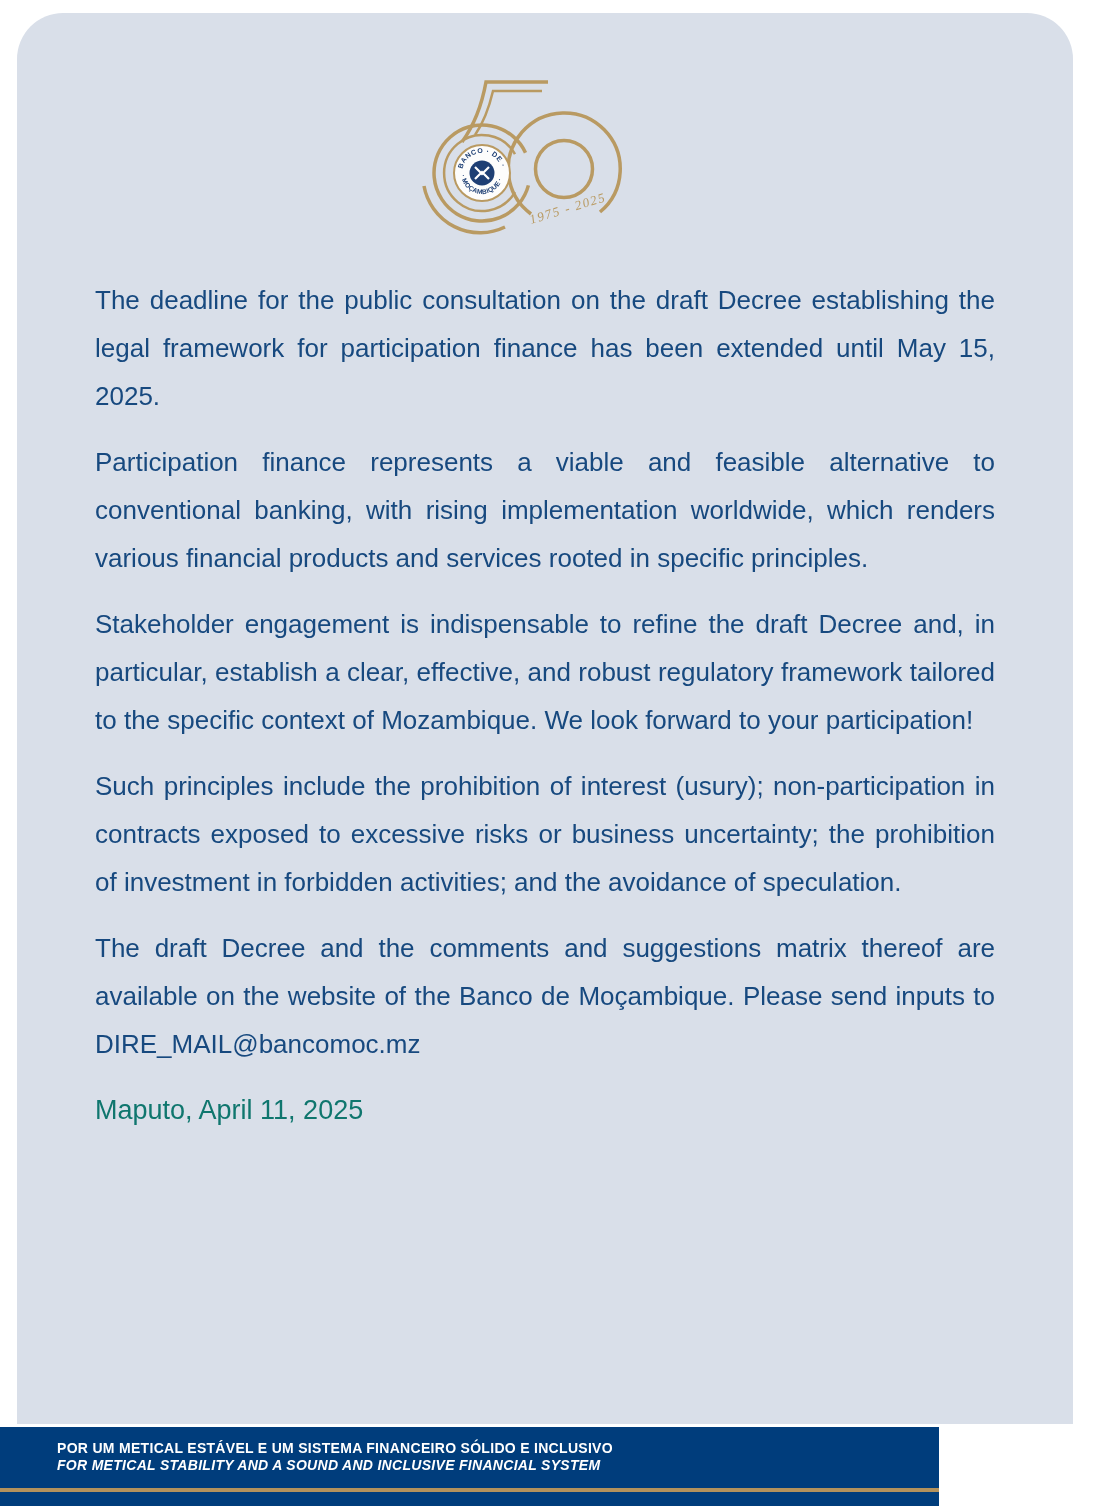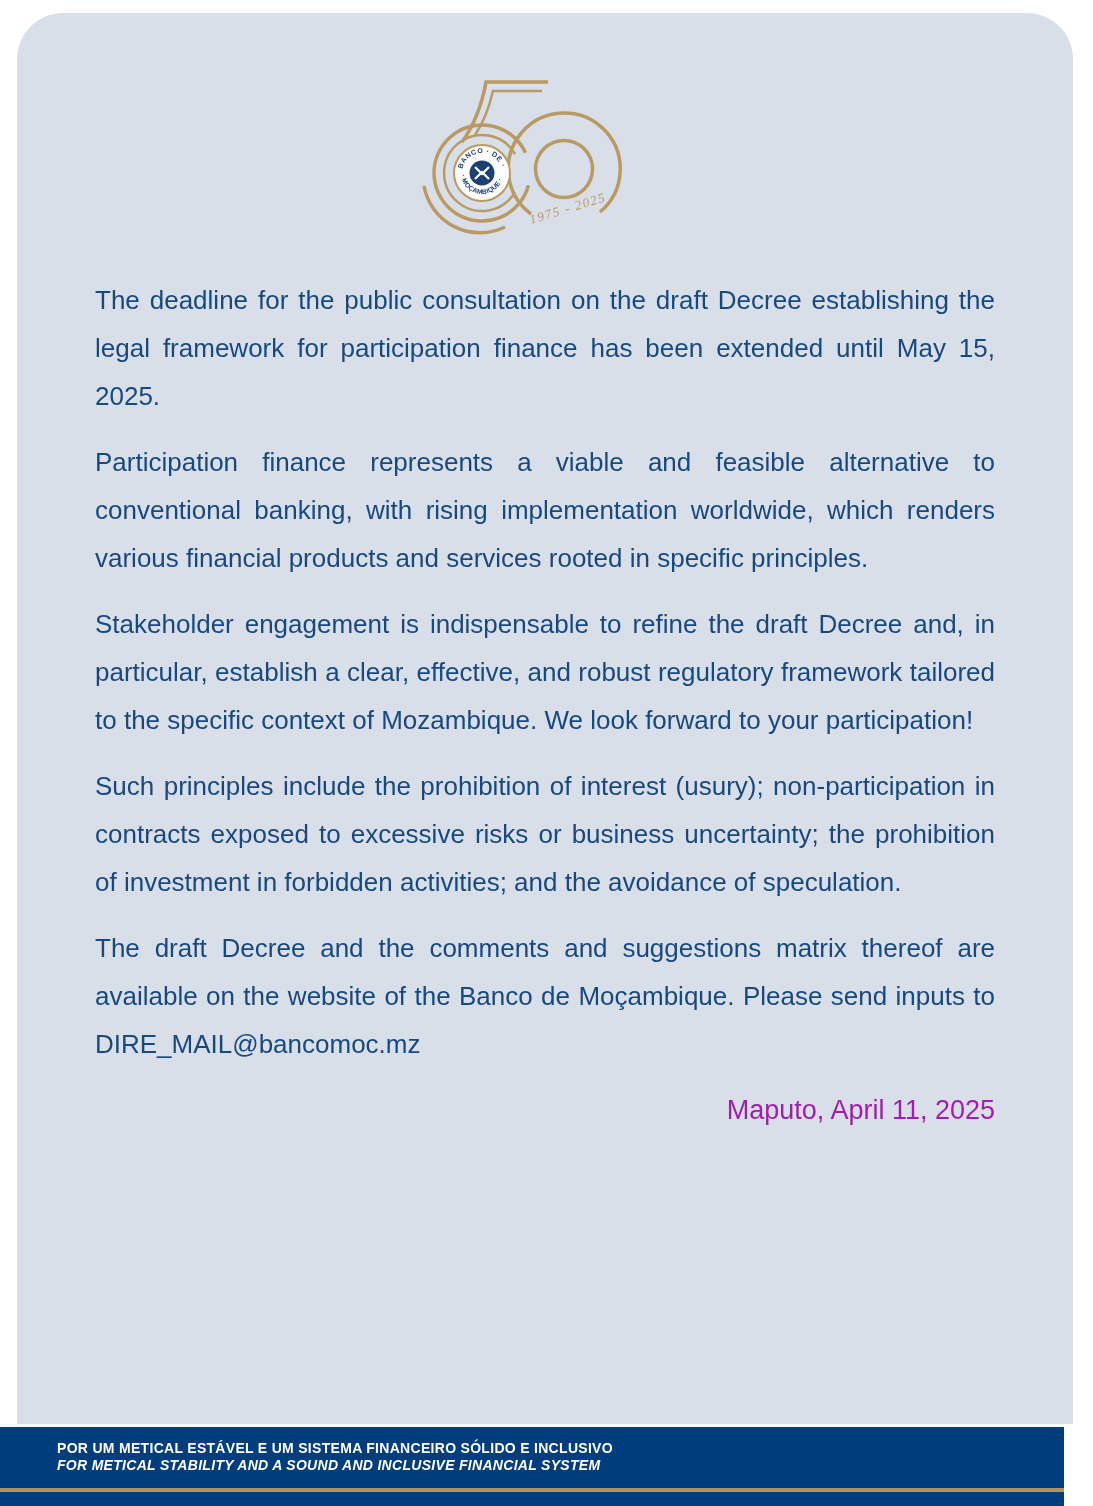--- a/index.html
+++ b/index.html
@@ -34,28 +34,28 @@
     width: 900px;
     margin: 30px auto 0 auto;
     color: #17497f;
     font-size: 26px;
     line-height: 48px;
     text-align: justify;
   }
   .body-block p { margin: 0 0 18px 0; }
   .p-bold { font-weight: normal; }
   .dateline {
-    text-align: right;
-    color: #a21caf;
+    text-align: left;
+    color: #0f766e;
     font-size: 27px;
     margin-top: 14px;
   }
   .footer {
     position: absolute; left: 0; bottom: 0;
-    width: 1064px; height: 79px;
+    width: 939px; height: 79px;
     background: #003d7c;
     color: #ffffff;
   }
   .footer-inner {
     display: flex;
     justify-content: space-between;
     align-items: flex-start;
     padding: 13px 62px 0 57px;
   }
   .slogans { font-size: 14px; font-weight: bold; line-height: 17px; letter-spacing: 0.3px; }

